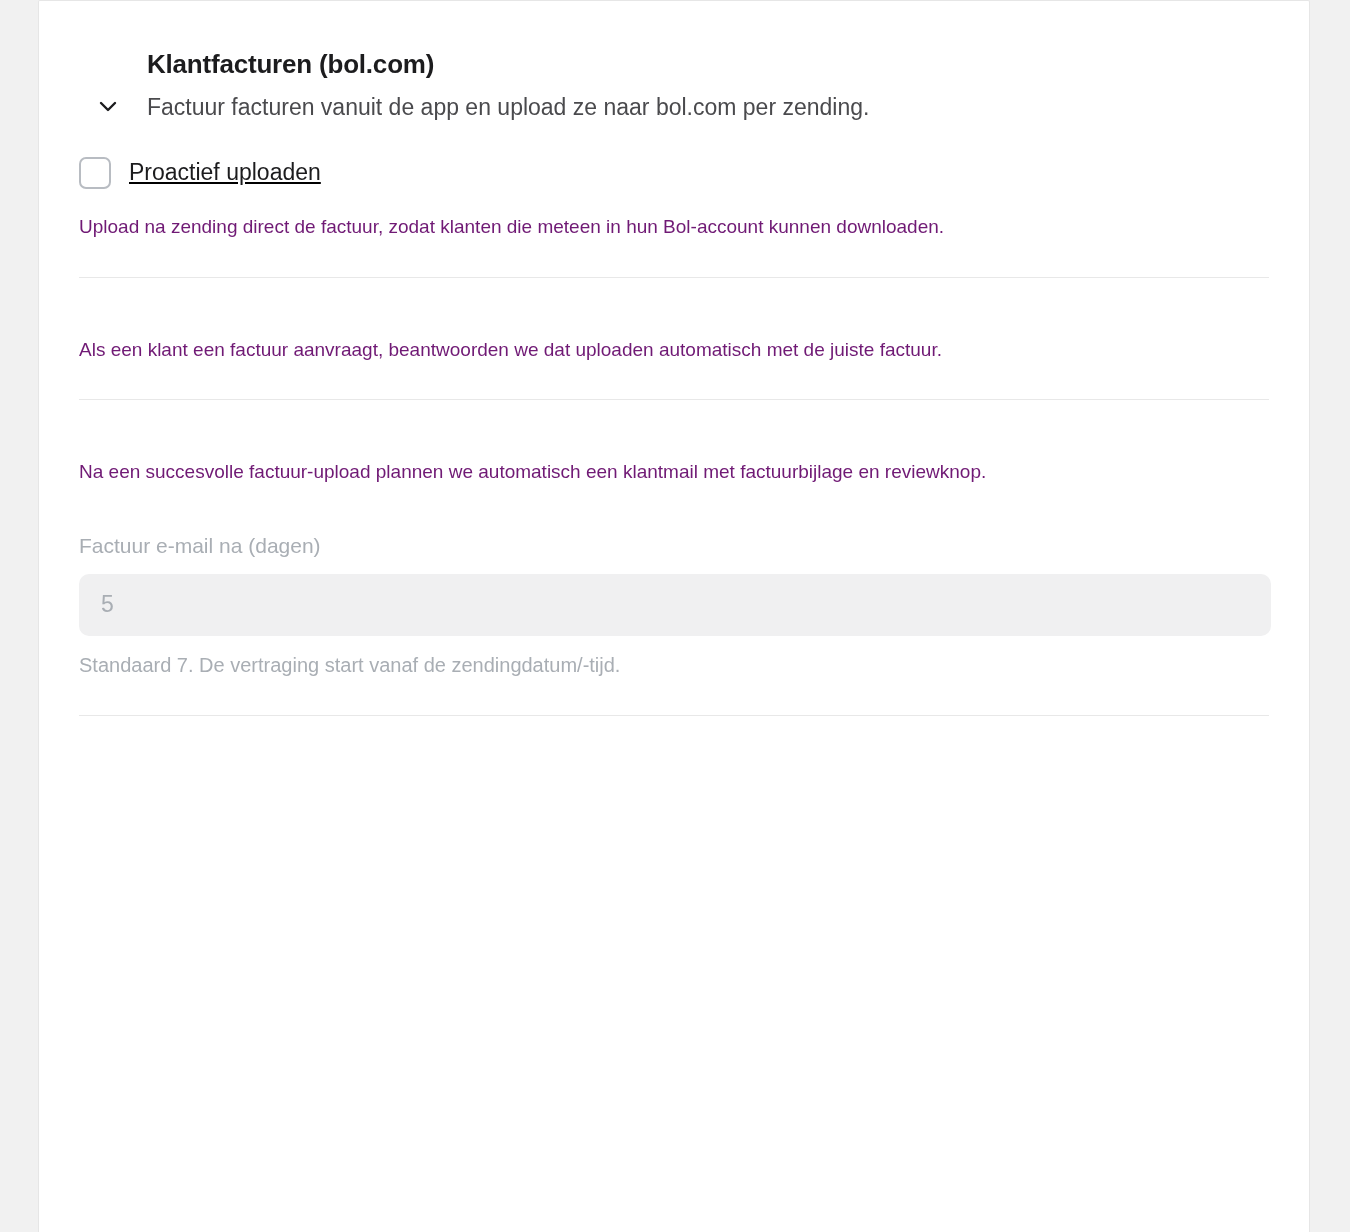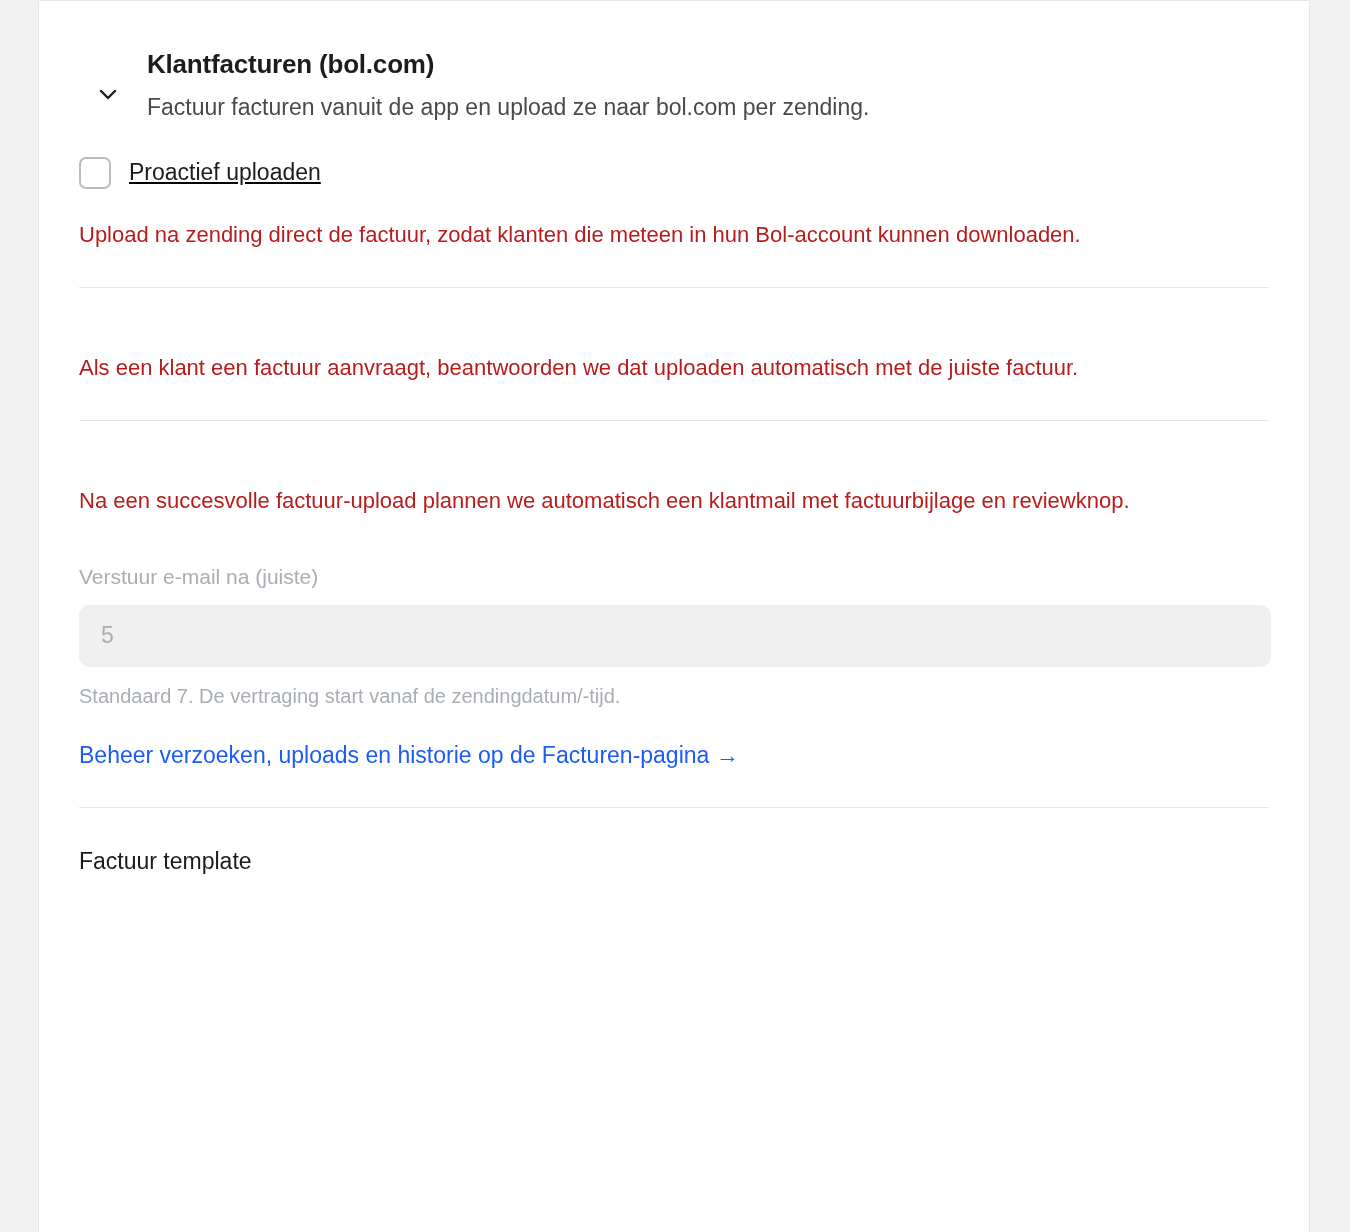--- a/index.html
+++ b/index.html
@@ -24,21 +24,21 @@
     width: 1272px;
     min-height: 1232px;
     background: #ffffff;
     border-left: 1px solid #e6e6e6;
     border-right: 1px solid #e6e6e6;
     border-top: 1px solid #e6e6e6;
     border-radius: 2px 2px 0 0;
   }
   .section-head {
     display: flex;
-    align-items: center;
+    align-items: flex-end;
     padding: 48px 40px 0 40px;
   }
   .chevron {
     width: 34px;
     height: 34px;
     flex: 0 0 34px;
     margin-top: 16px;
     margin-left: 12px;
     display: flex;
     align-items: center;
@@ -83,24 +83,24 @@
     border-radius: 7px;
     background: #fff;
     cursor: pointer;
   }
   .opt-label {
     font-size: 23px;
     color: #1c1c1e;
     line-height: 1.2;
   }
   .opt-desc {
-    font-size: 22px;
-    color: #b91c1c;
+    font-size: 19px;
+    color: #701a75;
     line-height: 1.45;
-    margin-top: 30px;
+    margin-top: 24px;
     max-width: 1185px;
   }
   .divider {
     height: 1px;
     background: #e8e8e8;
     margin: 36px 0 0 0;
   }
   .field-label {
     font-size: 21px;
     color: #a9aeb4;
@@ -177,28 +177,24 @@
 
       <div class="opt-block">
         <div class="opt-desc">Als een klant een factuur aanvraagt, beantwoorden we dat uploaden automatisch met de juiste factuur.</div>
       </div>
 
       <div class="divider"></div>
 
       <div class="opt-block">
         <div class="opt-desc">Na een succesvolle factuur-upload plannen we automatisch een klantmail met factuurbijlage en reviewknop.</div>
 
-        <div class="field-label">Verstuur e-mail na (juiste)</div>
+        <div class="field-label">Factuur e-mail na (dagen)</div>
         <input class="field-input" type="text" placeholder="5" style="">
         <div class="field-help">Standaard 7. De vertraging start vanaf de zendingdatum/-tijd.</div>
 
-        <div class="link-row">
-          <a class="app-link" href="#">Beheer verzoeken, uploads en historie op de Facturen-pagina →</a>
-        </div>
       </div>
 
       <div class="divider-wide"></div>
 
-      <div class="footer-label">Factuur template</div>
 
     </div>
   </div>
 </div>
 
 </body></html>

